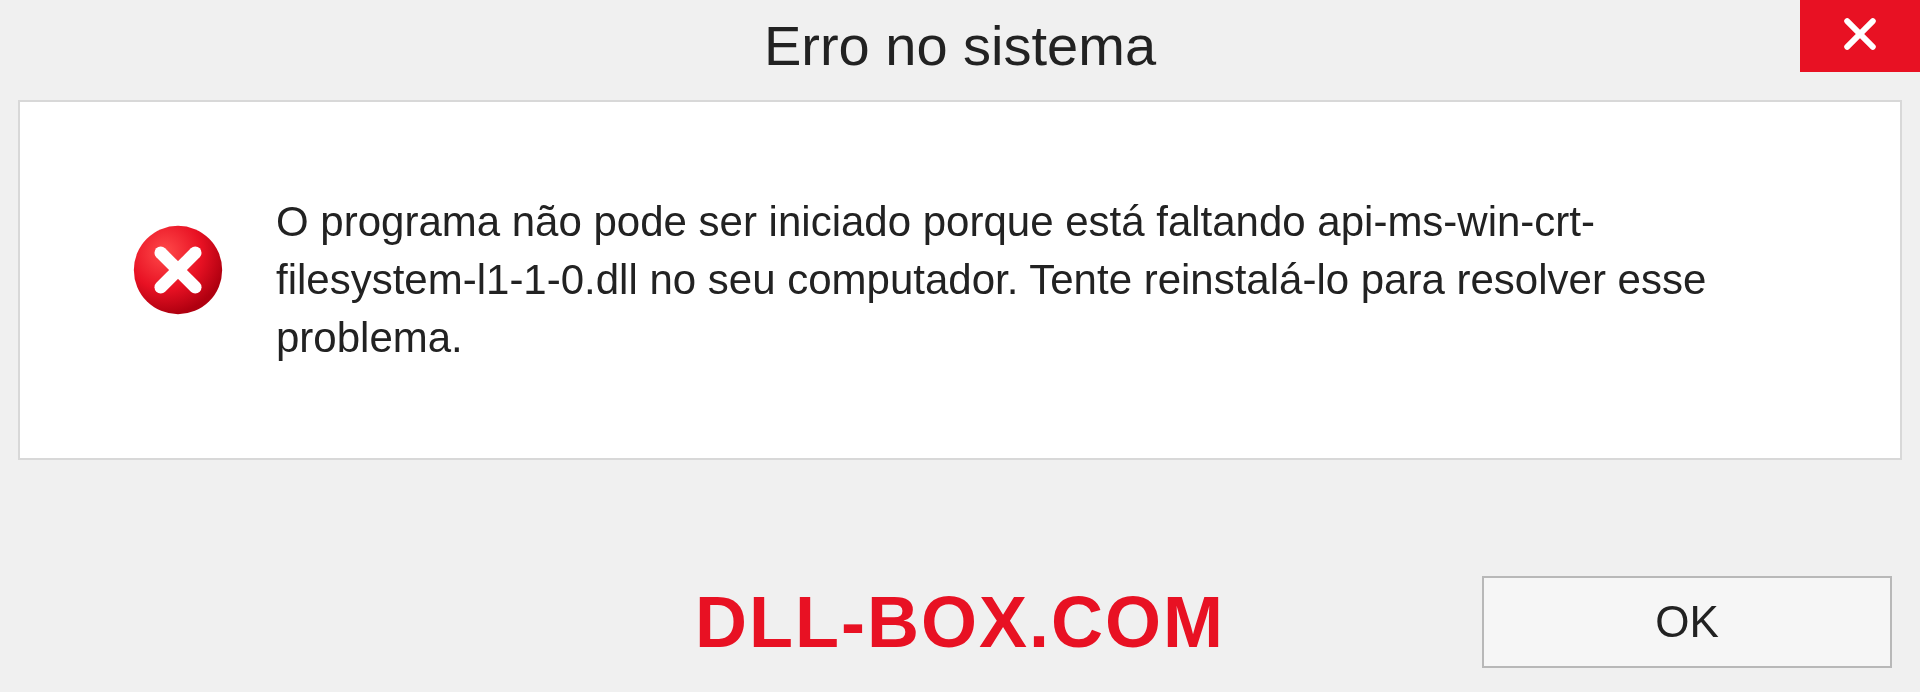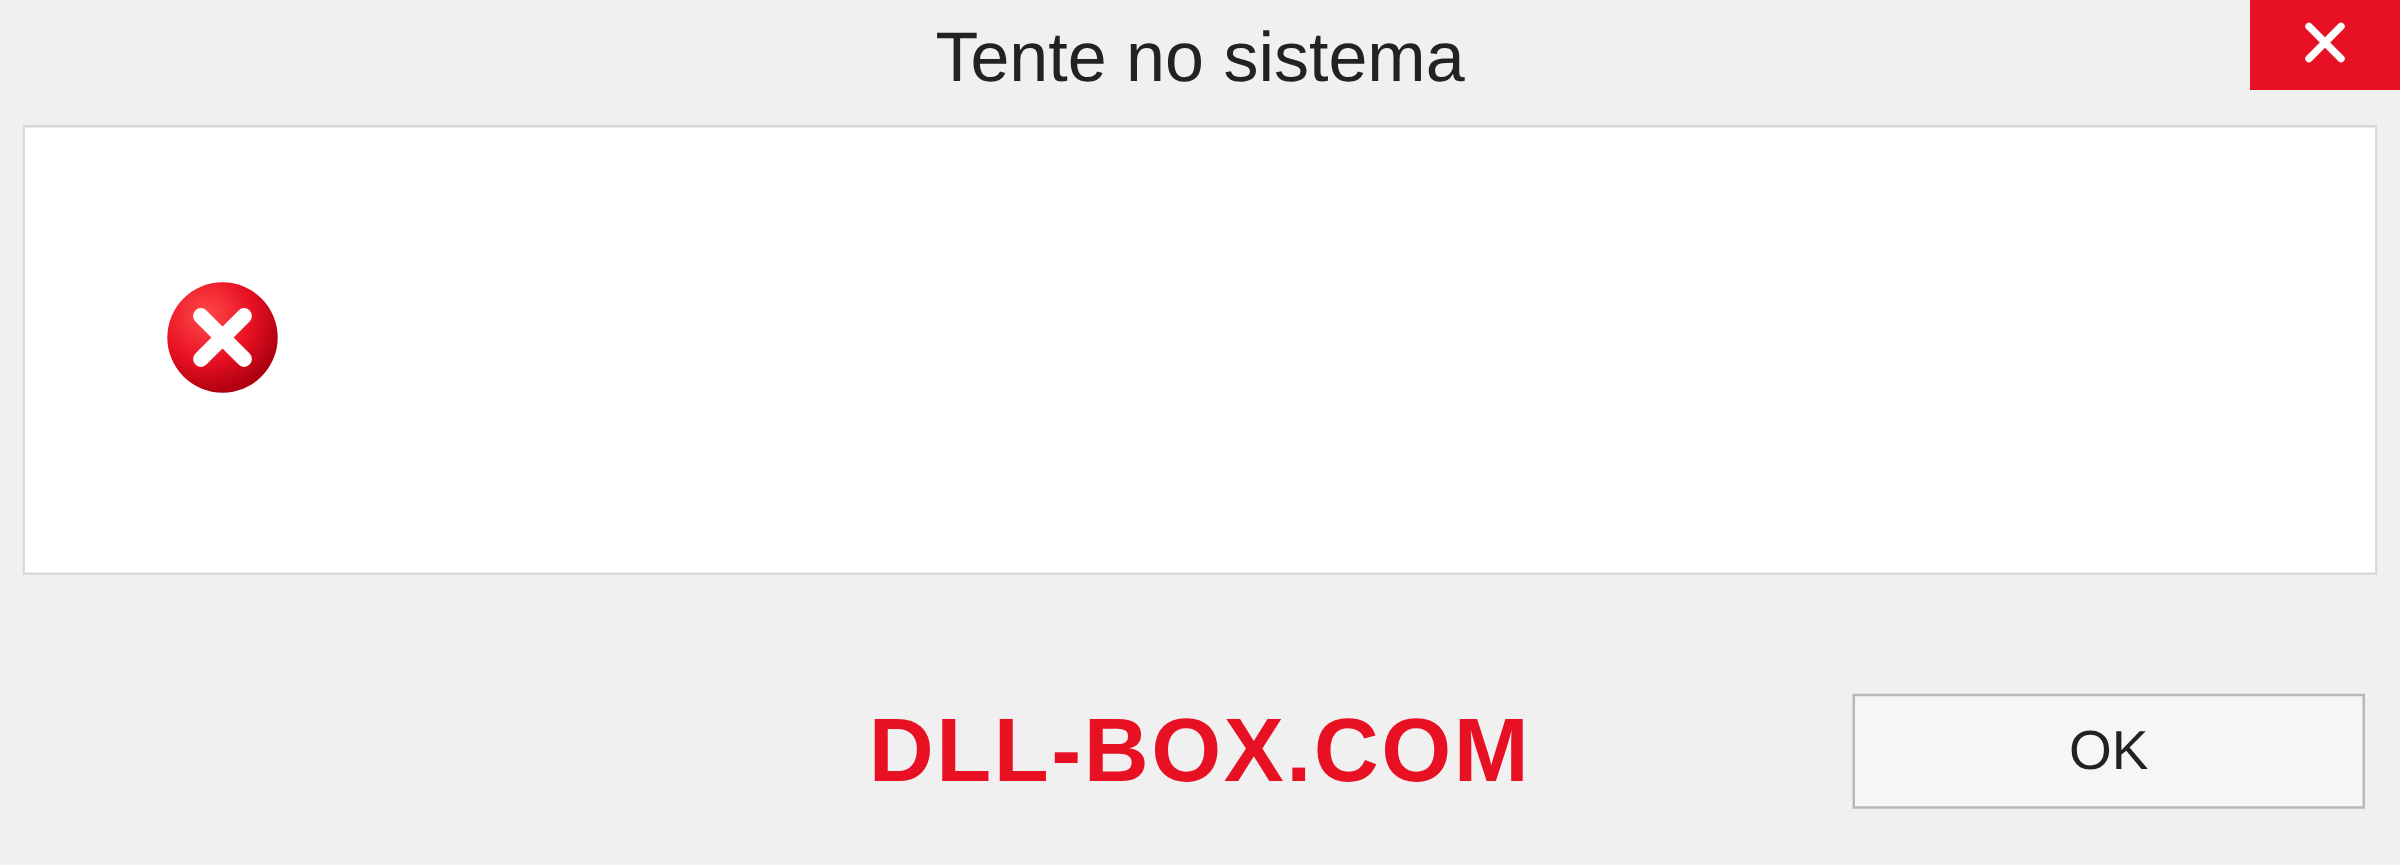--- a/index.html
+++ b/index.html
@@ -62,21 +62,21 @@
     }
     .message-text {
       font-size: 42px;
       line-height: 1.38;
       color: #222;
       font-weight: 400;
       padding-right: 80px;
     }
     .footer {
       position: absolute;
-      bottom: 36px;
+      bottom: 15px;
       left: 0;
       right: 0;
       height: 110px;
       display: flex;
       align-items: center;
       justify-content: flex-end;
       padding-right: 28px;
     }
     .watermark {
       position: absolute;
@@ -100,21 +100,21 @@
       display: flex;
       align-items: center;
       justify-content: center;
       font-family: inherit;
     }
   </style>
 </head>
 <body>
 
 <div class="titlebar">
-  <span class="title-text">Tente no sistema</span>
+  <span class="title-text">Erro no sistema</span>
   <div class="close-btn">
     <span>
       <svg viewBox="0 0 24 24" fill="none" stroke="#ffffff" stroke-width="3.2" stroke-linecap="round">
         <line x1="5" y1="5" x2="19" y2="19"></line>
         <line x1="19" y1="5" x2="5" y2="19"></line>
       </svg>
     </span>
   </div>
 </div>
 
@@ -126,20 +126,21 @@
           <stop offset="0%" stop-color="#ff4a4a"></stop>
           <stop offset="60%" stop-color="#e81123"></stop>
           <stop offset="100%" stop-color="#b00010"></stop>
         </radialGradient>
       </defs>
       <circle cx="50" cy="50" r="46" fill="url(#redgrad)"></circle>
       <line x1="32" y1="32" x2="68" y2="68" stroke="#ffffff" stroke-width="13" stroke-linecap="round"></line>
       <line x1="68" y1="32" x2="32" y2="68" stroke="#ffffff" stroke-width="13" stroke-linecap="round"></line>
     </svg>
   </div>
+  <div class="message-text">O programa não pode ser iniciado porque está faltando api-ms-win-crt-filesystem-l1-1-0.dll no seu computador. Tente reinstalá-lo para resolver esse problema.</div>
 </div>
 
 <div class="footer">
   <div class="watermark">DLL-BOX.COM</div>
   <button class="ok-btn">
     <span>OK</span>
   </button>
 </div>
 
 </body></html>

